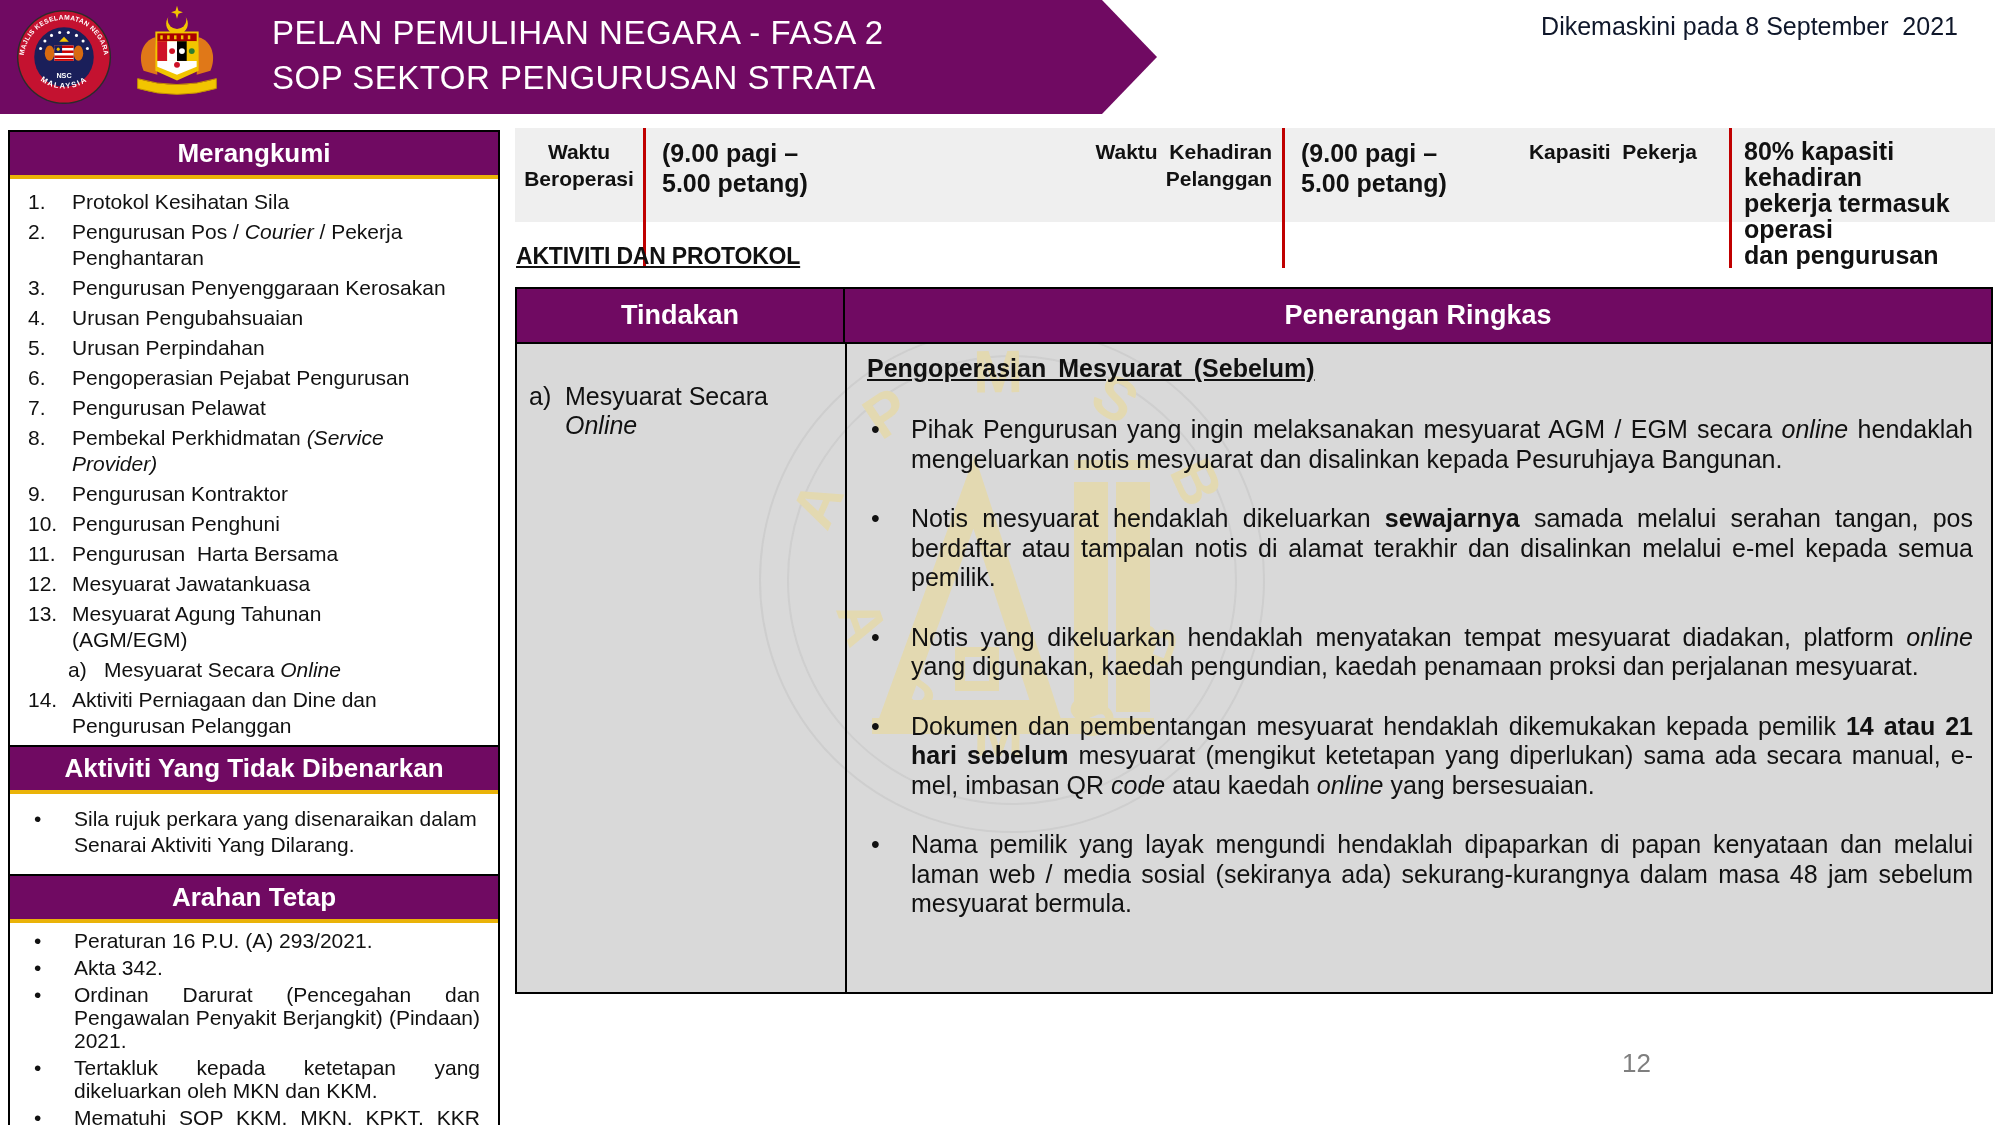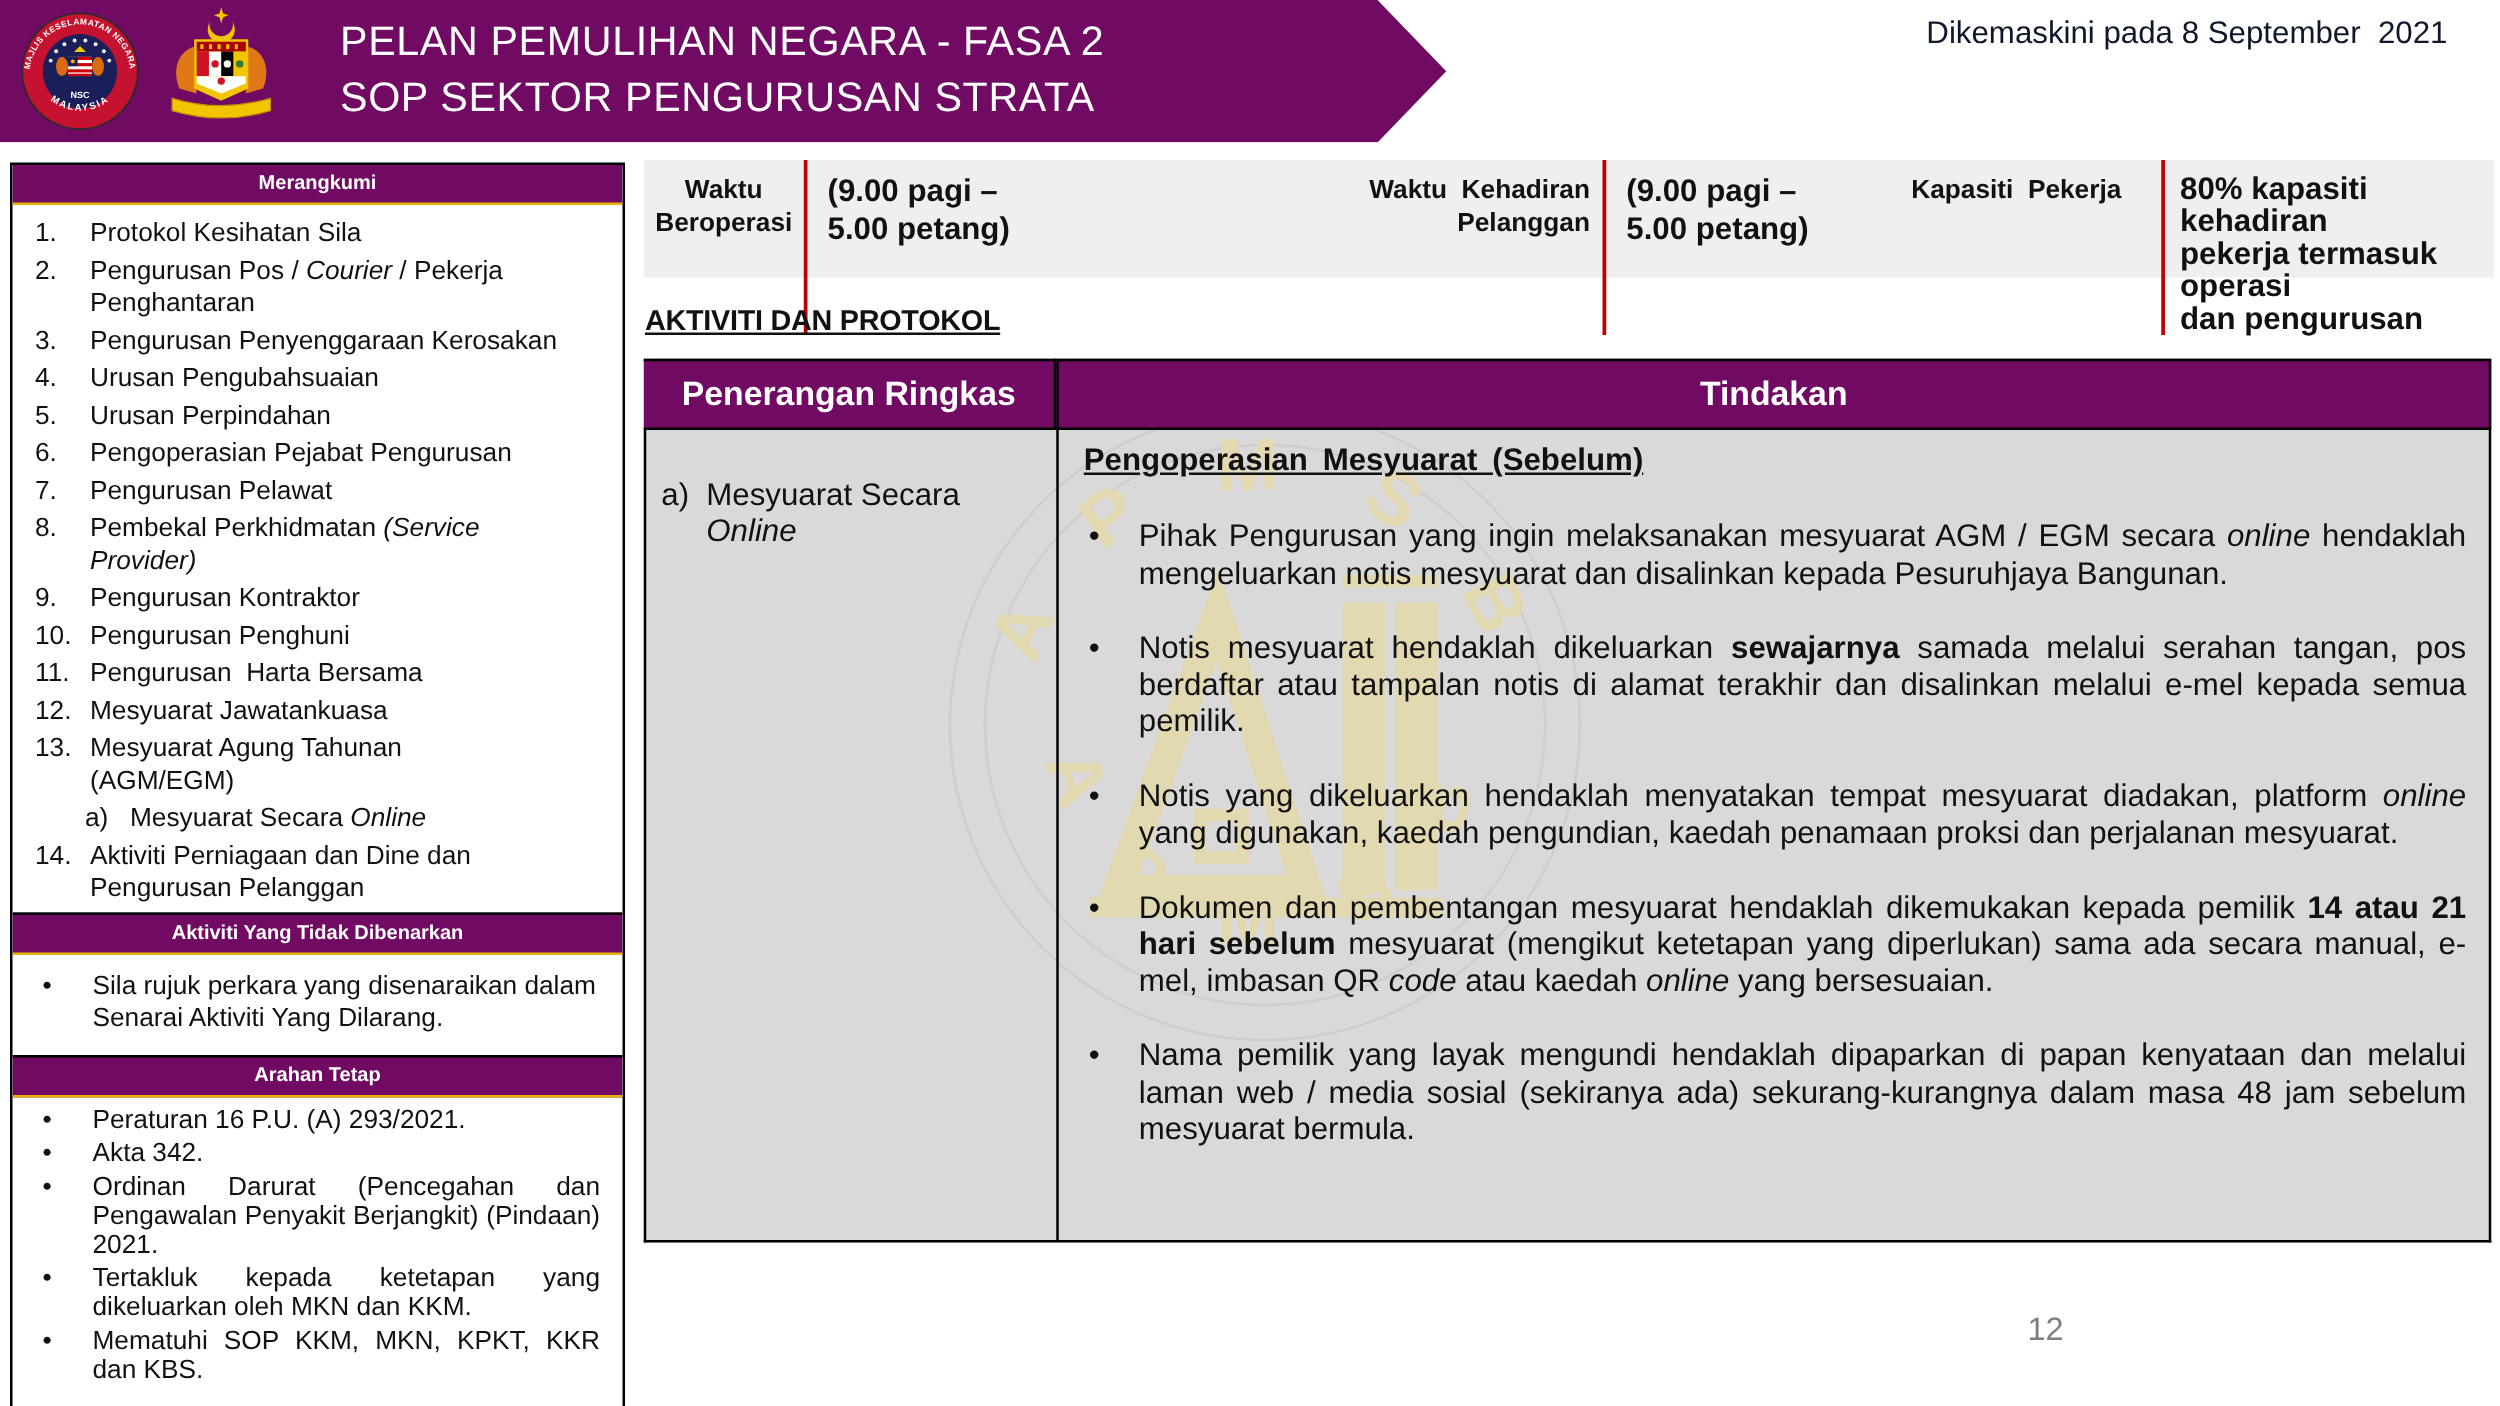--- a/index.html
+++ b/index.html
@@ -12,22 +12,22 @@
           clip-path:polygon(0 0,1102px 0,1157px 57px,1102px 114px,0 114px);}
   .titles{position:absolute;left:272px;top:10px;}
   .t-line{font-size:33px;font-weight:normal;color:#fff;line-height:45px;letter-spacing:.5px;white-space:pre;}
   .updated{position:absolute;right:42px;top:12px;font-size:25px;color:#0f172a;white-space:pre;}
   .logo1{position:absolute;left:16px;top:9px;}
   .logo2{position:absolute;left:118px;top:5px;}
 
   
   .sidebar{position:absolute;left:8px;top:130px;width:488px;height:993px;border:2px solid #000;
            background:#fff;overflow:hidden;}
-  .s-header{background:var(--purple);color:#fff;text-align:center;font-weight:bold;font-size:16px;
-            padding:6px 0;border-top:2px solid #000;border-bottom:2px solid #eab308;}
+  .s-header{background:var(--purple);color:#fff;text-align:center;font-weight:bold;font-size:26px;
+            padding:6px 0;border-top:2px solid #000;border-bottom:4px solid #eab308;}
   .s-header.first{border-top:0;}
   #merangkumi{padding:10px 24px 2px 18px;}
   .s-item{display:flex;margin-bottom:4px;font-size:21px;line-height:26px;}
   .s-num{flex:0 0 44px;}
   .s-item.ind{margin-left:40px;} .s-item.ind .s-num{flex-basis:36px;}
   .s-text{white-space:pre-wrap;flex:1;}
   #notallowed{padding:12px 10px 10px 16px;}
   #arahan{padding:6px 12px 0 16px;}
   .b-item{display:flex;font-size:21px;margin-bottom:6px;line-height:26px;}
   #arahan .b-item{line-height:23px;margin-bottom:4px;}
@@ -261,22 +261,22 @@
       <div class="ib-div"></div>
       <div class="ib-val v2">80% kapasiti kehadiran
 pekerja termasuk operasi
 dan pengurusan</div>
     </div>
 
   <div class="section-title">AKTIVITI DAN PROTOKOL</div>
 
   <div class="ptable">
     <div class="thead">
+      <div class="th c1">Tindakan</div>
       <div class="th c2">Penerangan Ringkas</div>
-      <div class="th c1">Tindakan</div>
     </div>
     <div class="tbody">
 
       <svg class="watermark" width="560" height="560" viewBox="0 0 560 560">
         <circle cx="280" cy="280" r="252" fill="none" stroke="#bfbfbf" stroke-width="2" opacity=".55"></circle>
         <circle cx="280" cy="280" r="224" fill="none" stroke="#bfbfbf" stroke-width="2" opacity=".5"></circle>
         <defs>
           <path id="wm-top" d="M 92,280 A 188,188 0 0 1 468,280" fill="none"></path>
           <path id="wm-bot" d="M 104,280 A 176,176 0 0 0 456,280" fill="none"></path>
         </defs>

